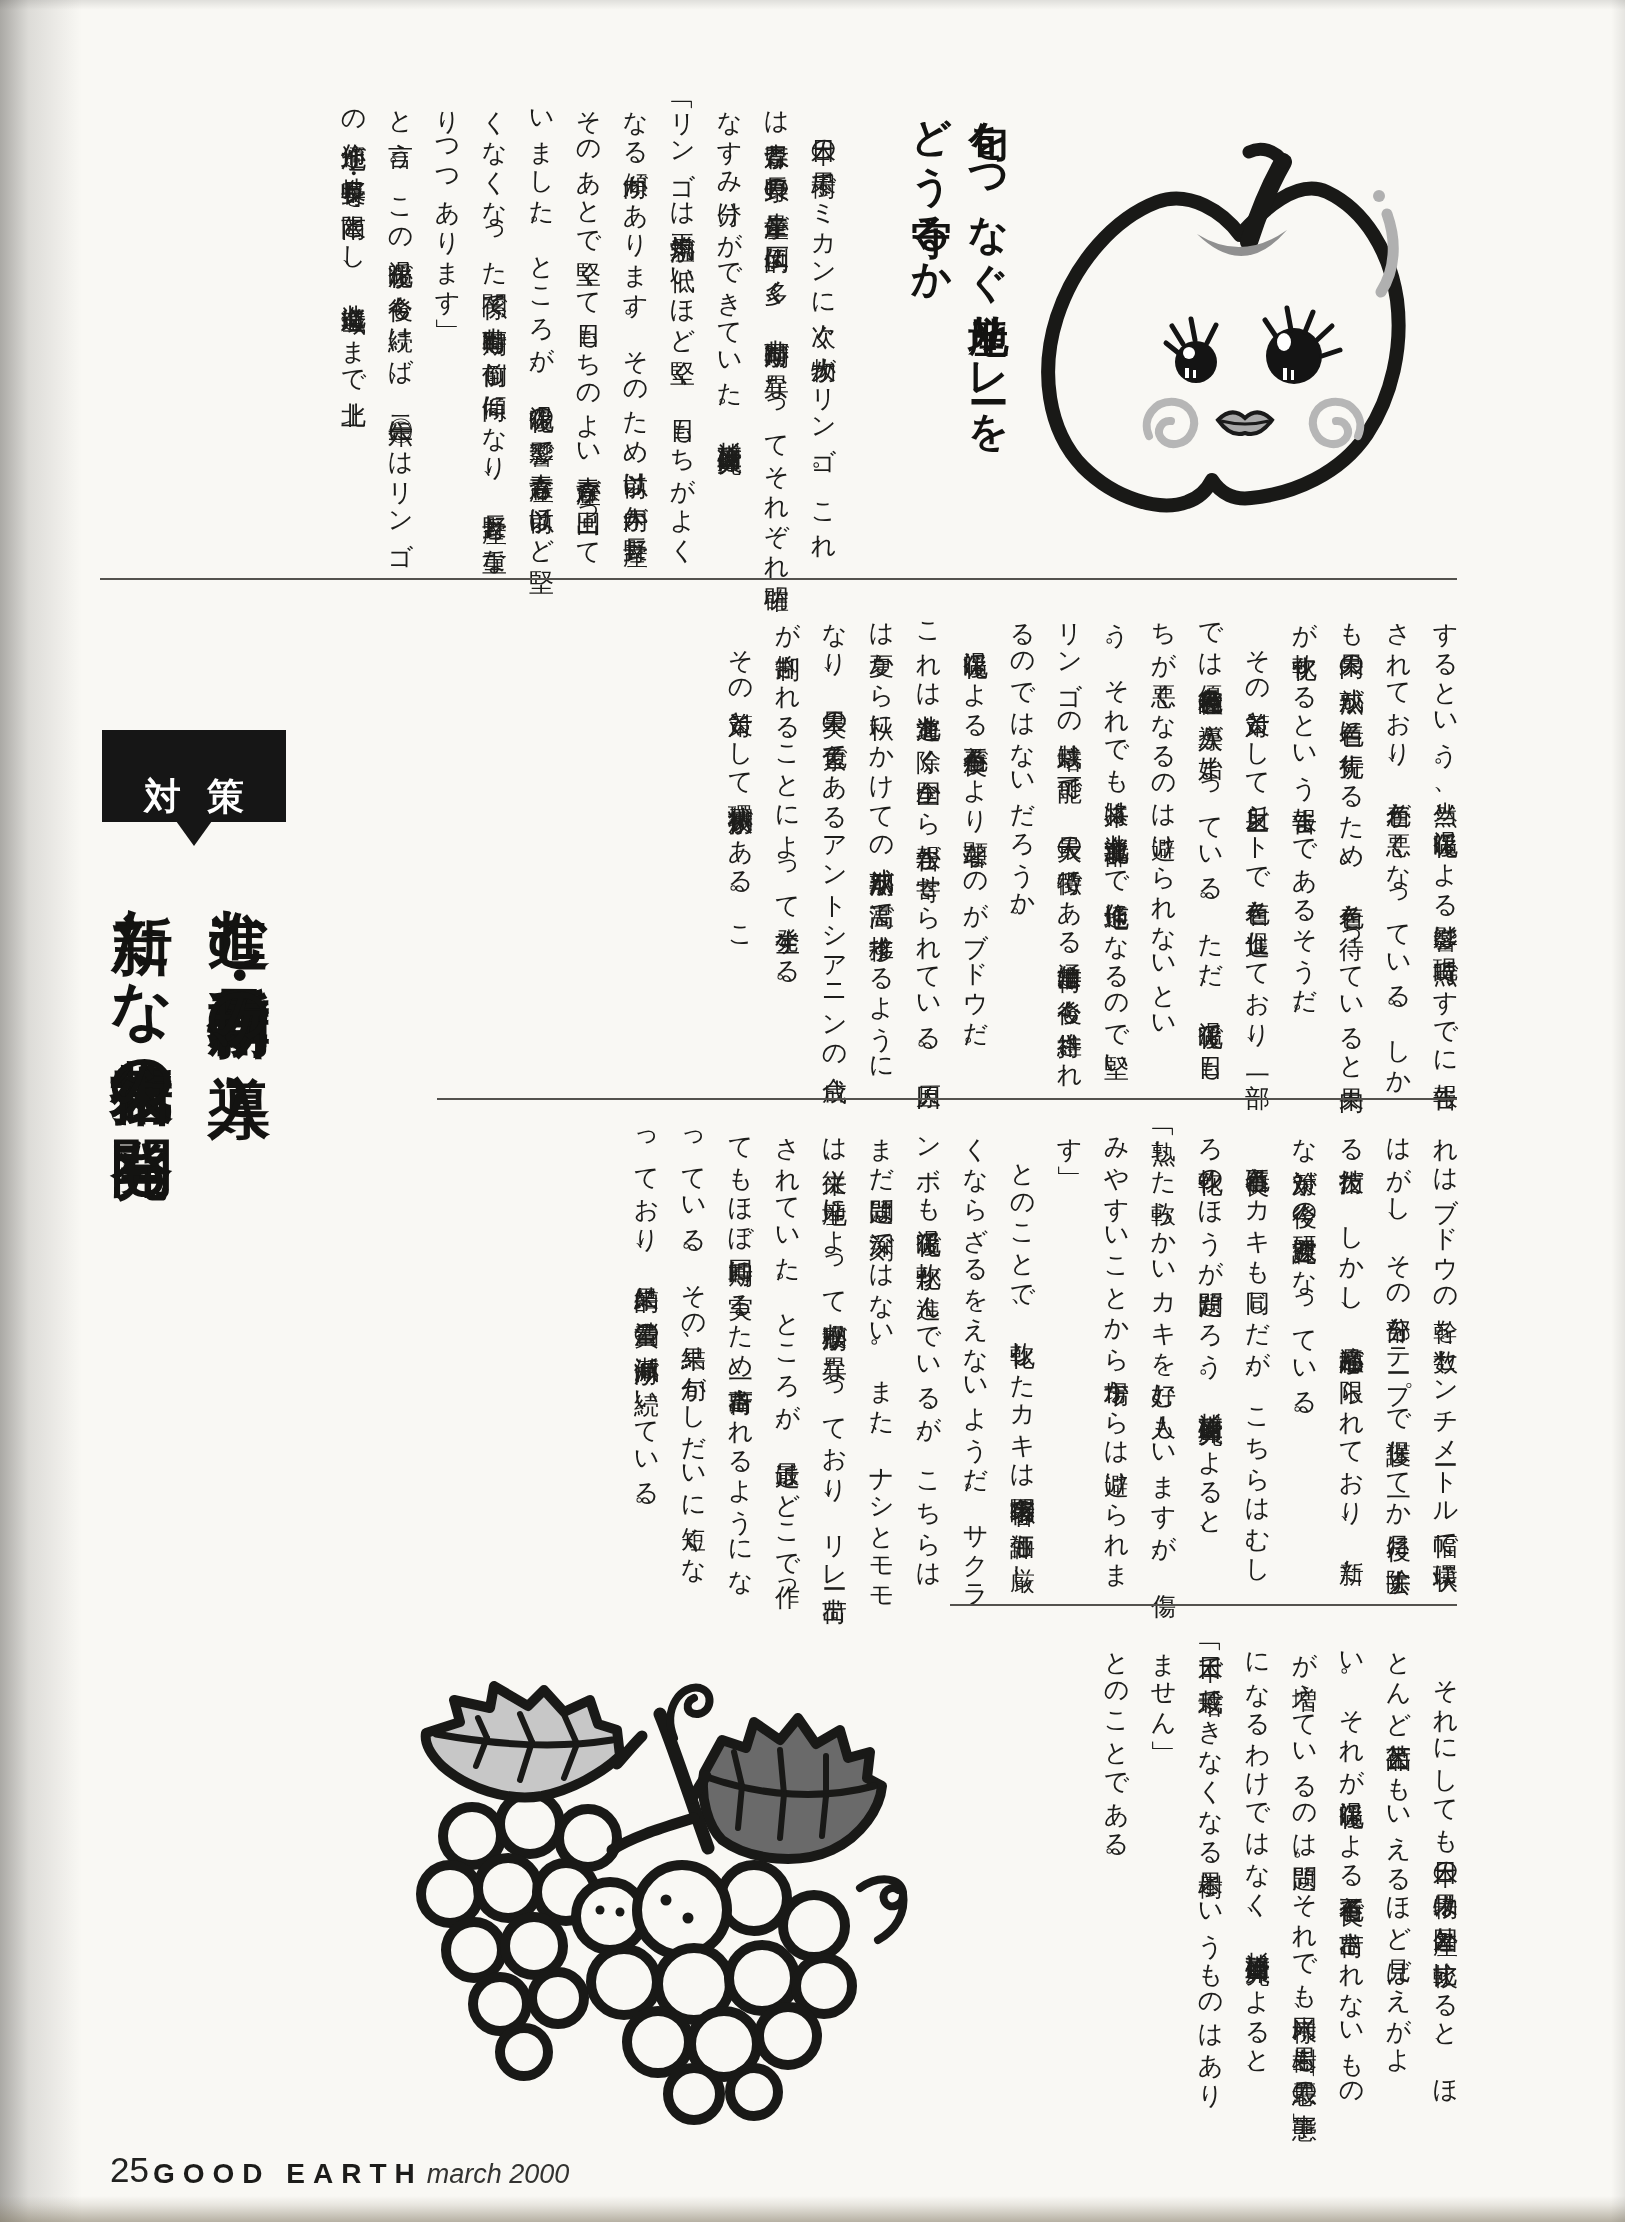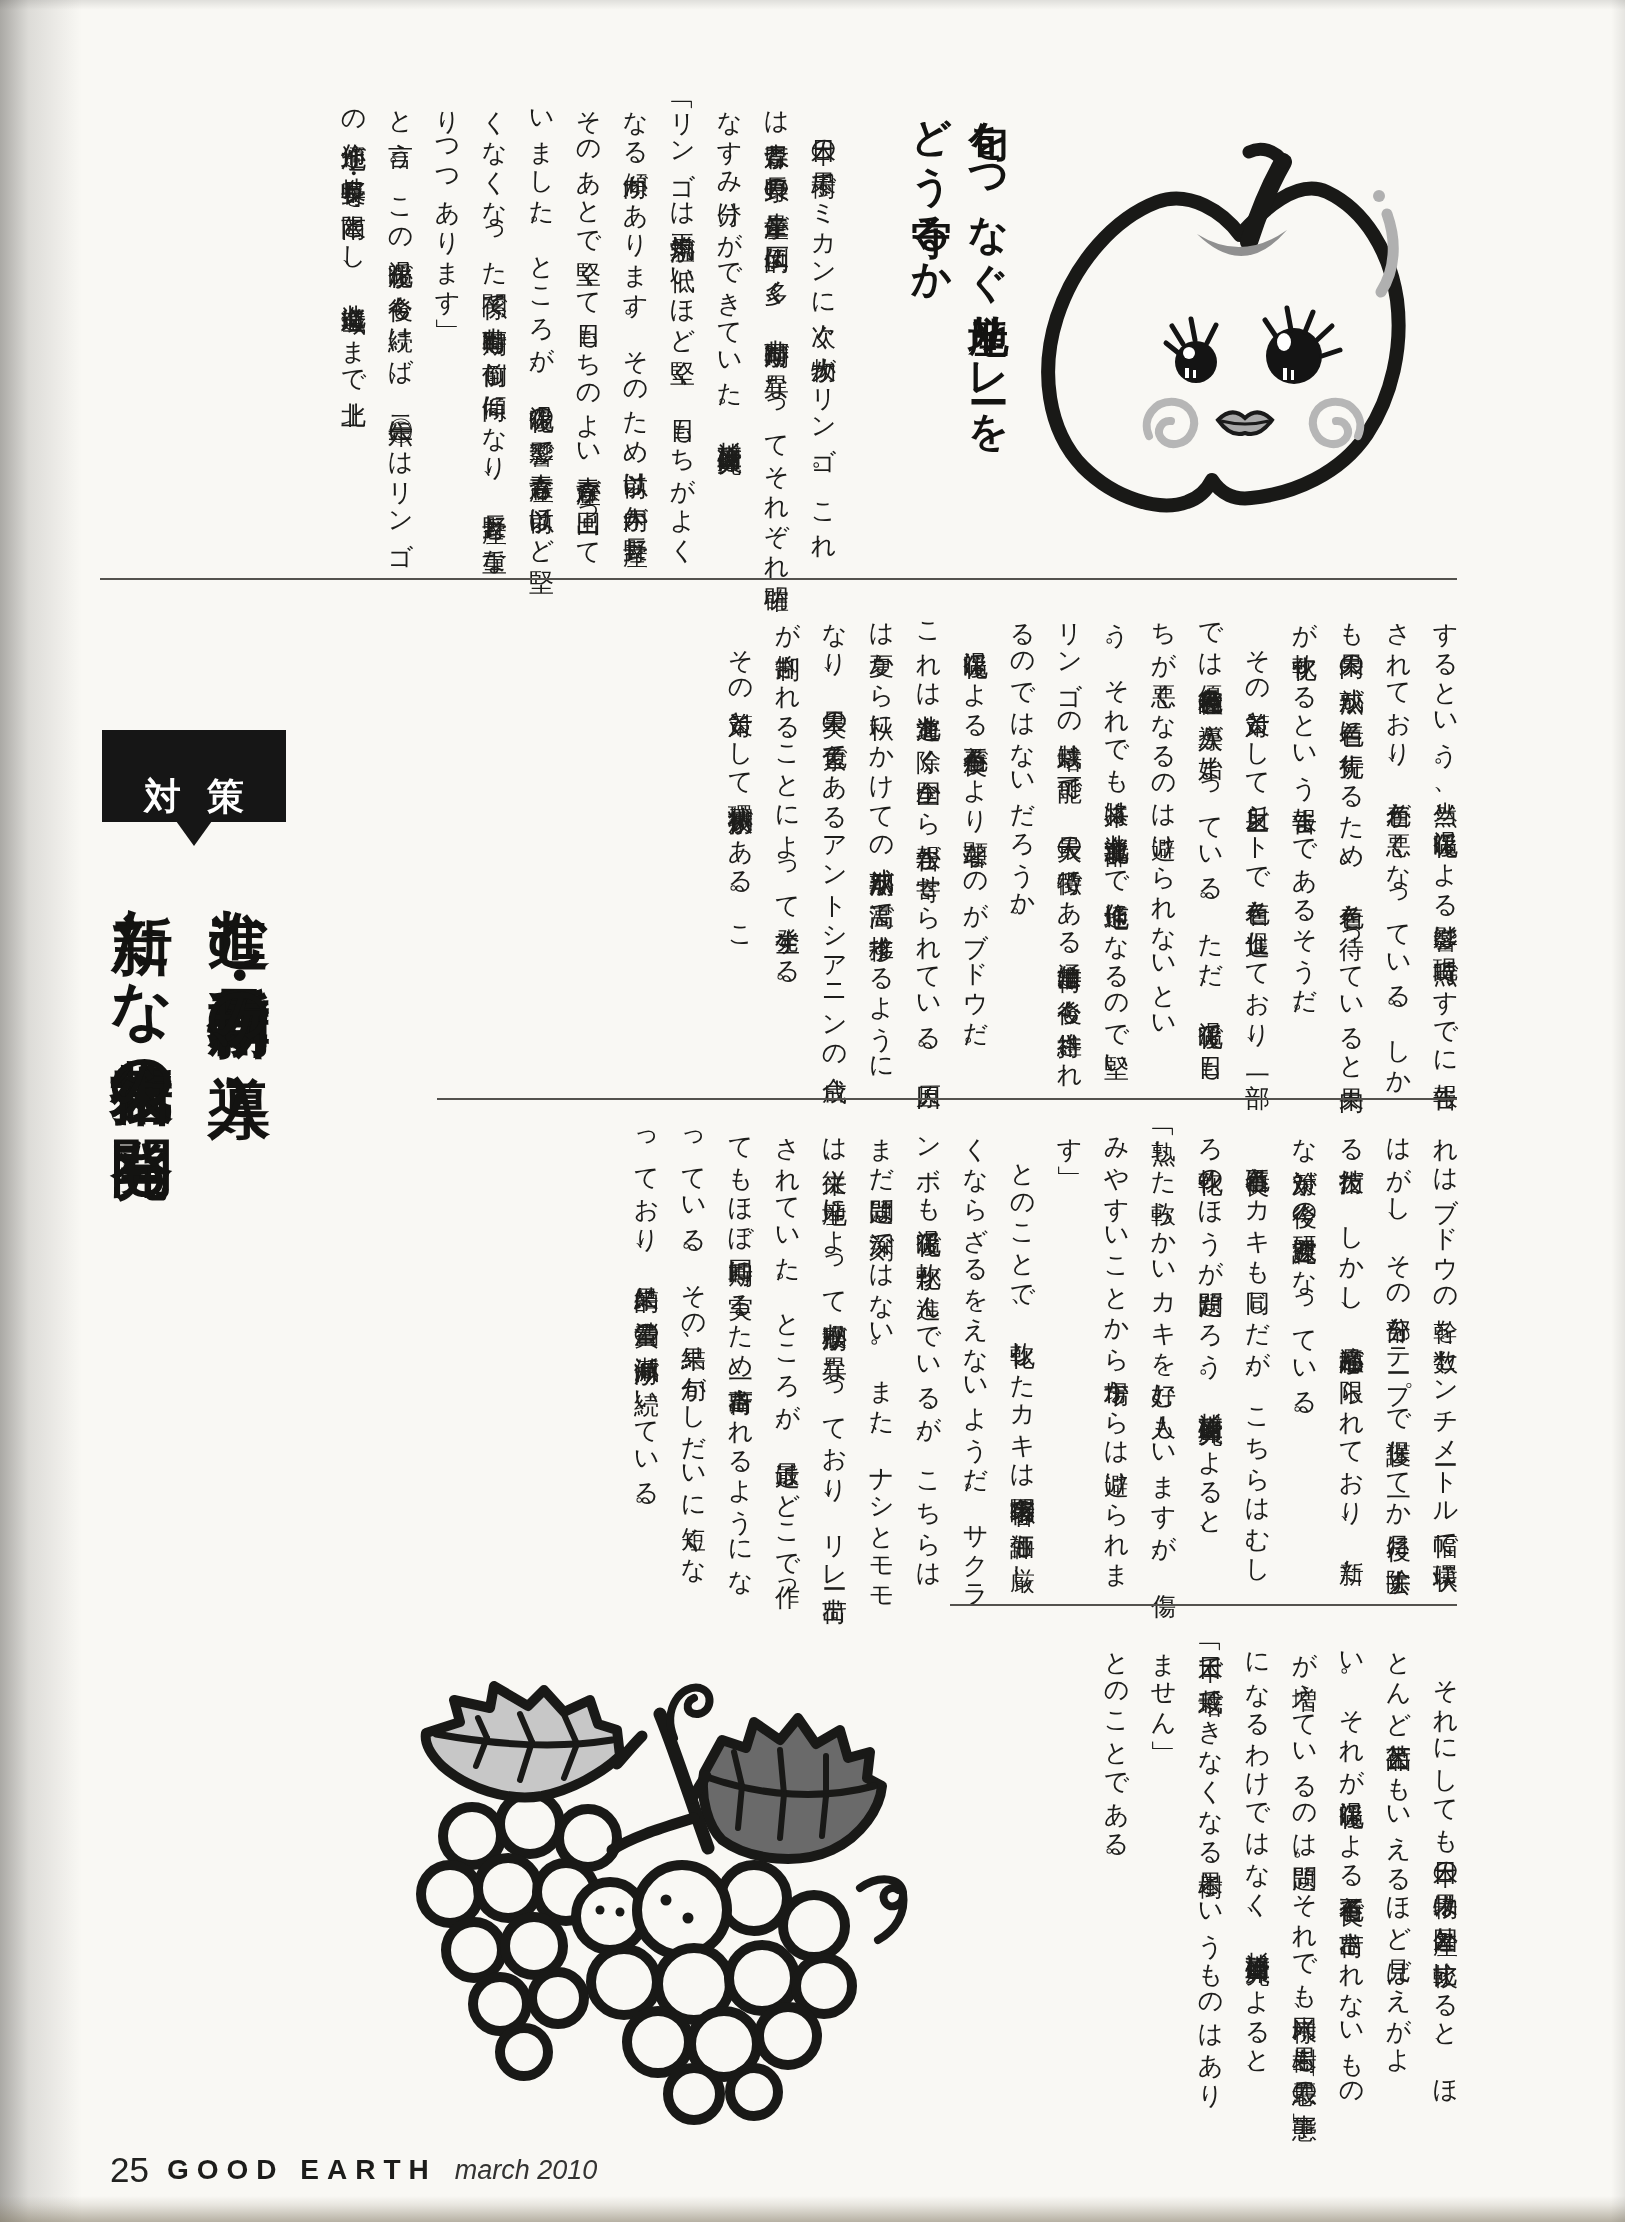--- a/index.html
+++ b/index.html
@@ -44,21 +44,21 @@
   #rule3{left:950px;top:1604px;width:507px;}
 
   
   #label-box{position:absolute;left:102px;top:730px;width:184px;height:92px;
     background:#161616;display:flex;align-items:flex-end;justify-content:center;}
   #label-box span{color:#ffffff;font-size:37px;font-weight:bold;letter-spacing:26px;padding-left:26px;}
   #label-tail{position:absolute;left:176px;top:821px;width:0;height:0;
     border-left:18px solid transparent;border-right:18px solid transparent;border-top:25px solid #161616;}
 
   
-  #footer{position:absolute;left:110px;top:2150px;display:flex;align-items:center;gap:18px;}
+  #footer{position:absolute;left:110px;top:2150px;display:flex;align-items:flex-end;gap:4px;}
   #footer .pagenum{font-size:35px;font-weight:400;color:#222220;}
   #footer .mag{font-size:28px;font-weight:bold;letter-spacing:8px;color:#1c1c1a;}
   #footer .issue{font-size:27px;font-style:italic;color:#333331;}
 
   .illus{position:absolute;}
 </style>
 </head>
 <body>
 
 <div class="page">
@@ -237,20 +237,20 @@
       <circle cx="188" cy="232" r="4.5"></circle>
         <circle cx="208" cy="234" r="4.5"></circle>
       <circle cx="254" cy="222" r="5.5"></circle>
         <circle cx="276" cy="240" r="5.5"></circle>
     </g>
   </svg>
 
   <div id="footer">
     <span class="pagenum">25</span>
     <span class="mag">GOOD EARTH</span>
-    <span class="issue">march 2010</span>
+    <span class="issue">march 2000</span>
   </div>
 
   <div class="scan-edge-left"></div>
   <div class="scan-edge-bottom"></div>
   <div class="scan-edge-top"></div>
   <div class="scan-edge-right"></div>
 </div>
 
 </body></html>

